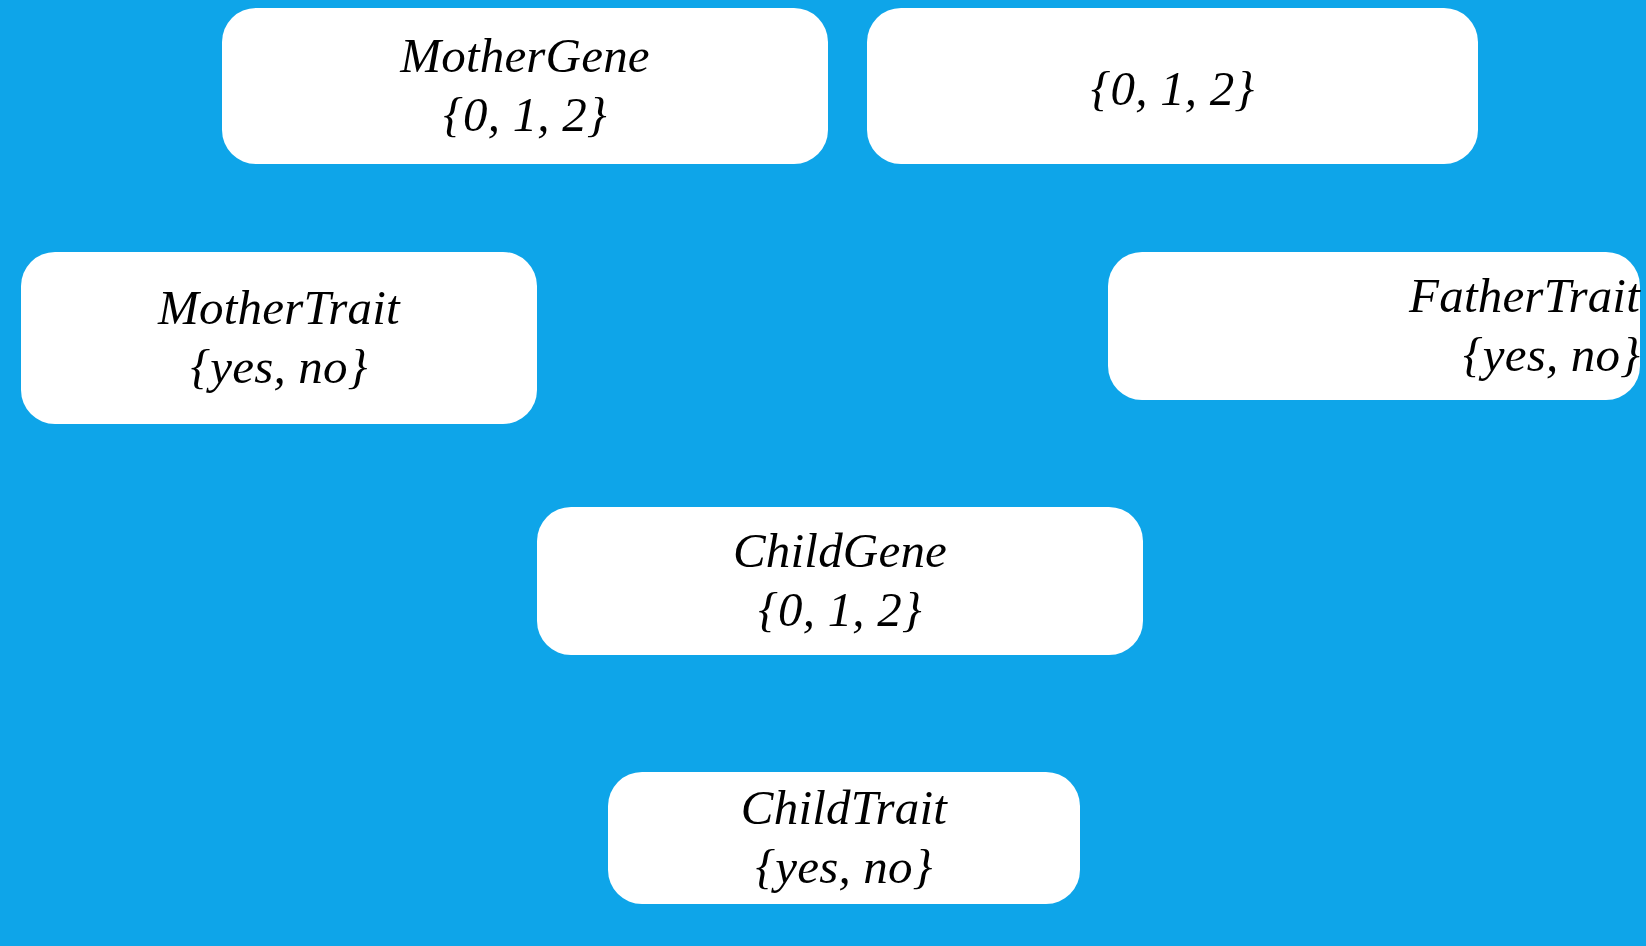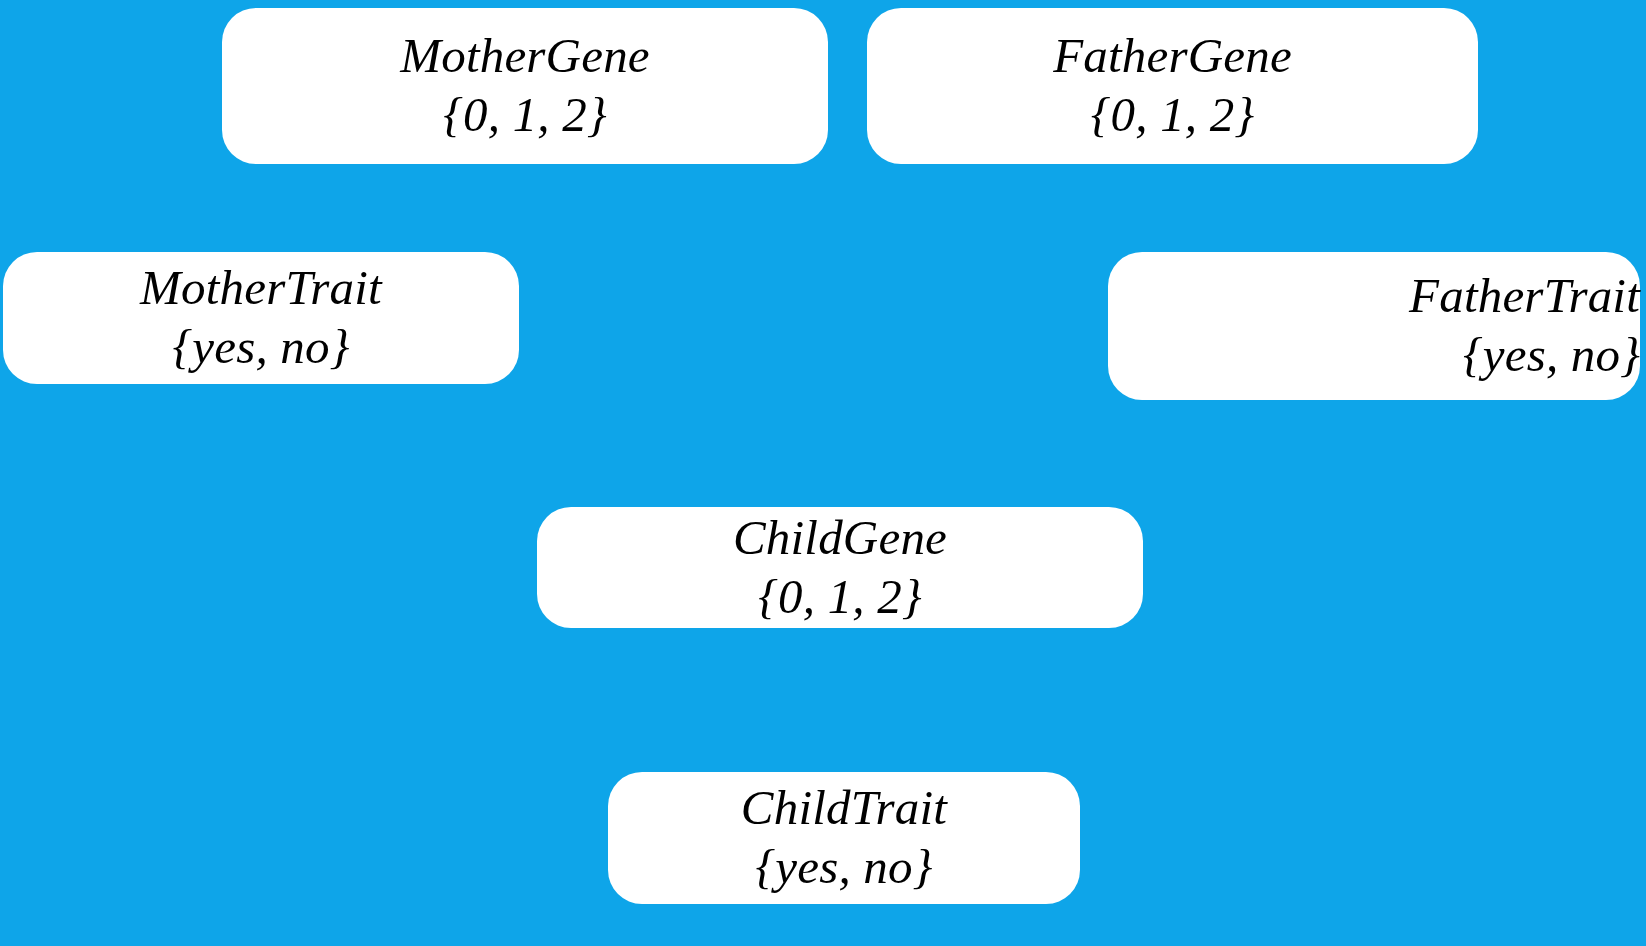--- a/index.html
+++ b/index.html
@@ -40,37 +40,36 @@
   .node .domain {
     font-size: 49px;
     letter-spacing: 0.2px;
     white-space: nowrap;
     margin-top: 6px;
   }
 
   
   #node-mother-gene  { left: 222px; top: 8px;   width: 606px; height: 156px; }
   #node-father-gene  { left: 867px; top: 8px;   width: 611px; height: 156px; }
-  #node-mother-trait { left: 3px;   top: 252px; width: 516px; height: 132px; font-style: italic; }
+  #node-mother-trait { left: 21px;   top: 252px; width: 516px; height: 172px; font-style: italic; }
   #node-father-trait { left: 1108px;top: 252px; width: 532px; height: 148px; align-items: flex-end; }
-  #node-child-gene   { left: 537px; top: 507px; width: 606px; height: 121px; text-align: right; }
+  #node-child-gene   { left: 537px; top: 507px; width: 606px; height: 148px; text-align: right; }
   #node-child-trait  { left: 608px; top: 772px; width: 472px; height: 132px; }
 </style>
 </head>
 <body>
 
 <div id="canvas">
 
   <div class="node" id="node-mother-gene">
     <span class="title">MotherGene</span>
     <span class="domain">{0, 1, 2}</span>
   </div>
 
   <div class="node" id="node-father-gene">
-    <span class="title">FatherGene</span>
     <span class="domain">{0, 1, 2}</span>
   </div>
 
   <div class="node" id="node-mother-trait">
     <span class="title">MotherTrait</span>
     <span class="domain">{yes, no}</span>
   </div>
 
   <div class="node" id="node-father-trait">
     <span class="title">FatherTrait</span>

